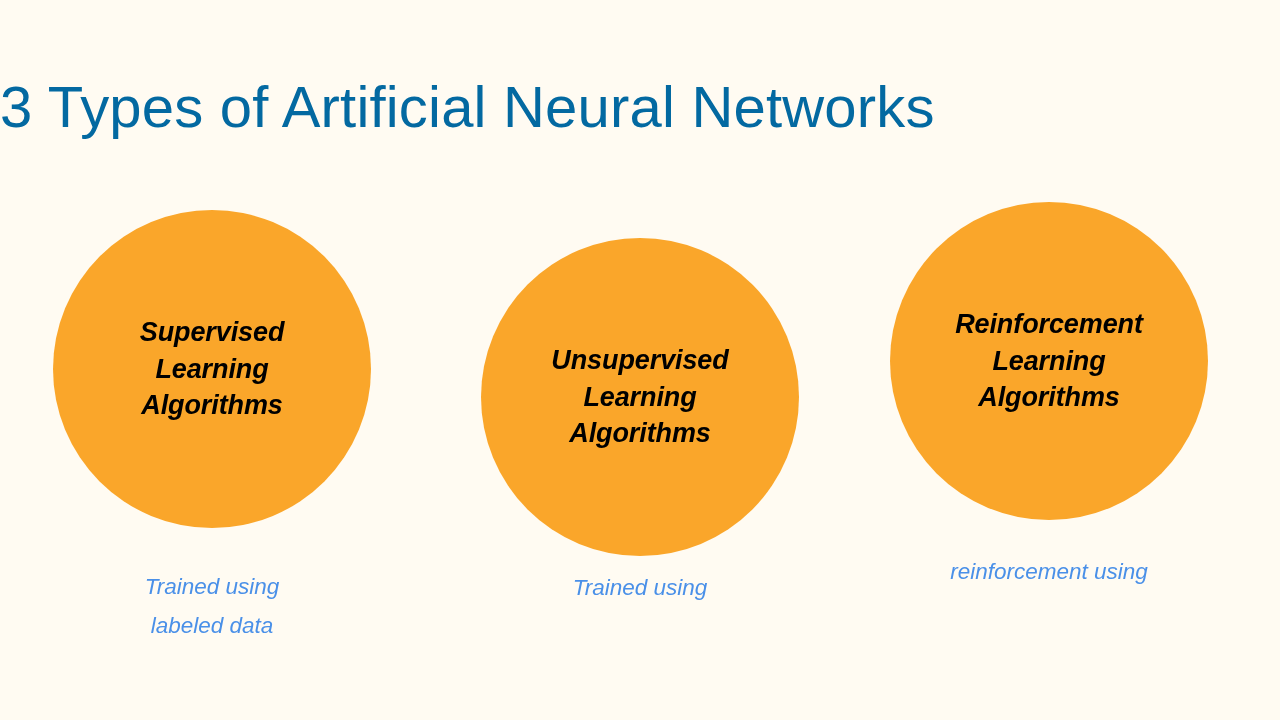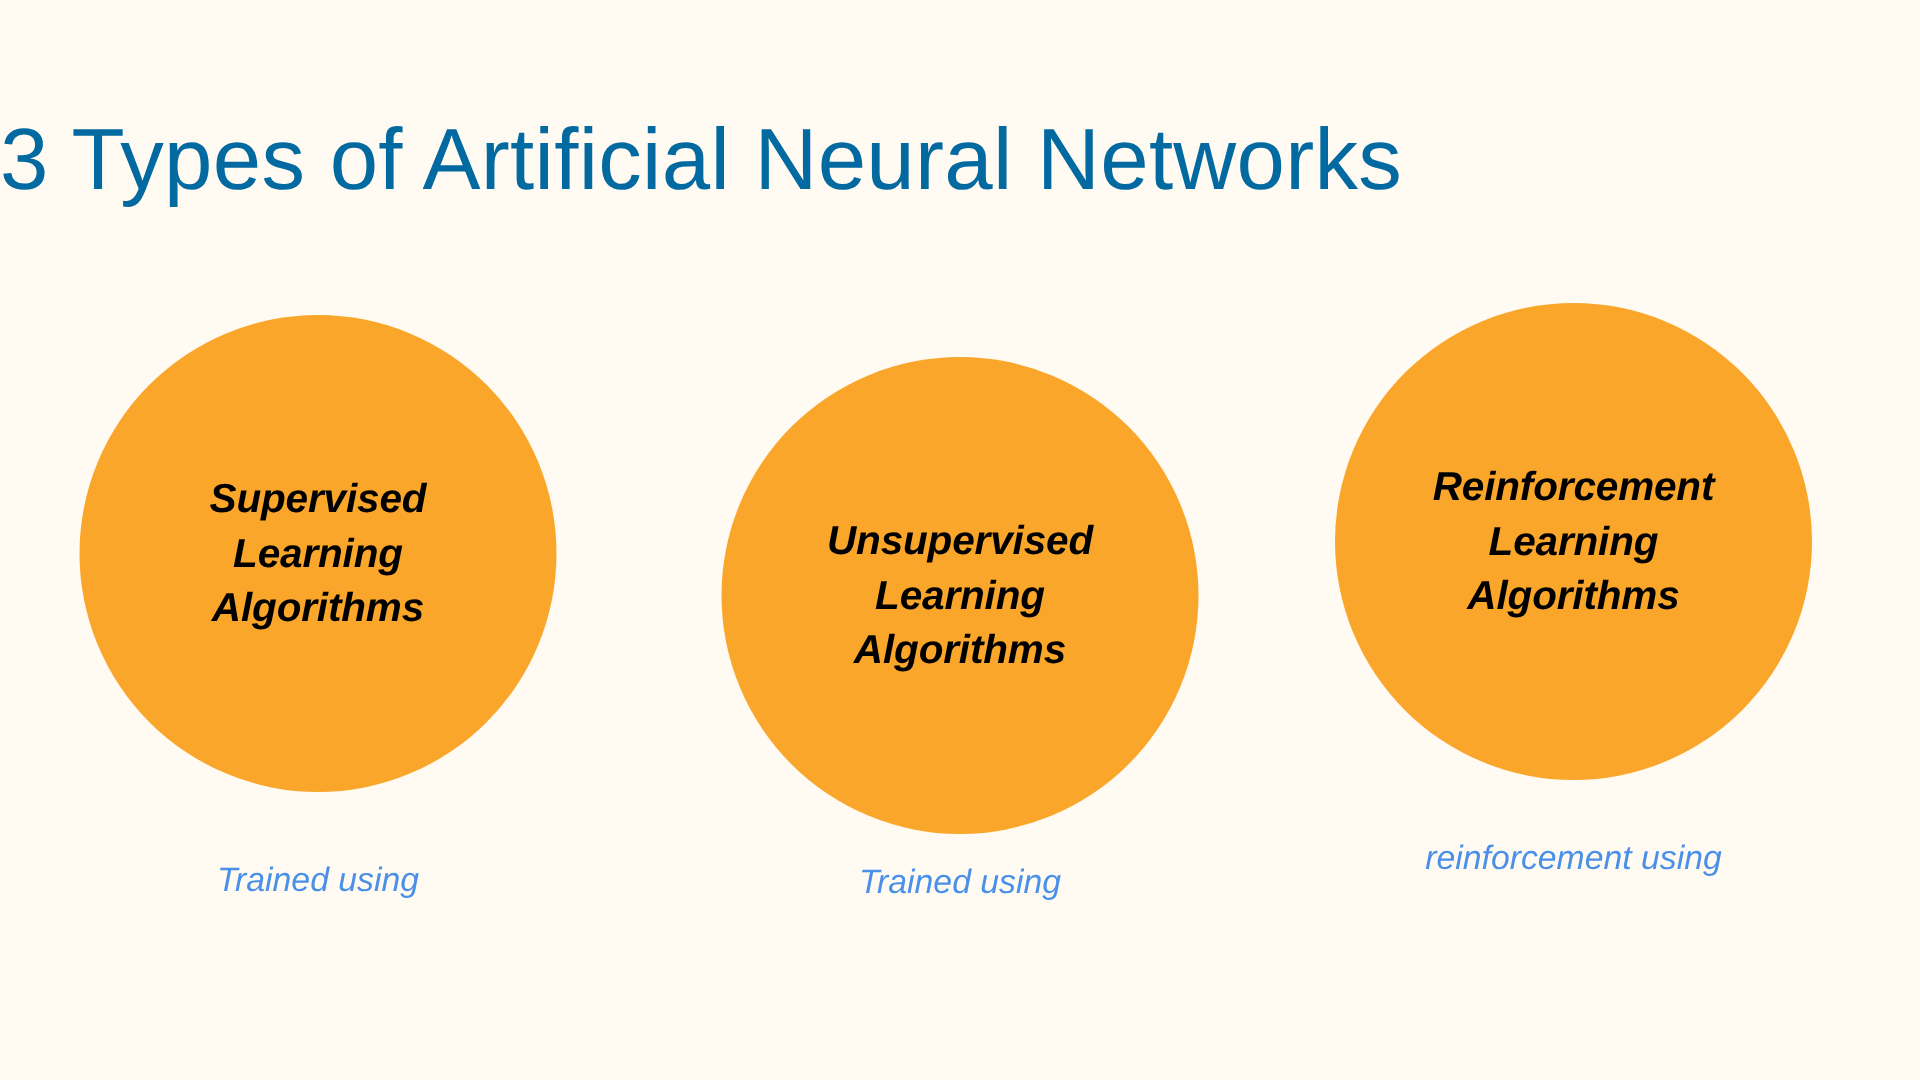--- a/index.html
+++ b/index.html
@@ -120,20 +120,21 @@
     <div class="column col-1">
       <div class="circle">
         <div class="circle-label">
           <span class="ln">Supervised</span>
           <span class="ln">Learning</span>
           <span class="ln">Algorithms</span>
         </div>
       </div>
       <div class="caption">
         <span class="ln">Trained using</span>
+        <span class="ln">labeled data</span>
       </div>
     </div>
 
     <div class="column col-2">
       <div class="circle">
         <div class="circle-label">
           <span class="ln">Unsupervised</span>
           <span class="ln">Learning</span>
           <span class="ln">Algorithms</span>
         </div>

